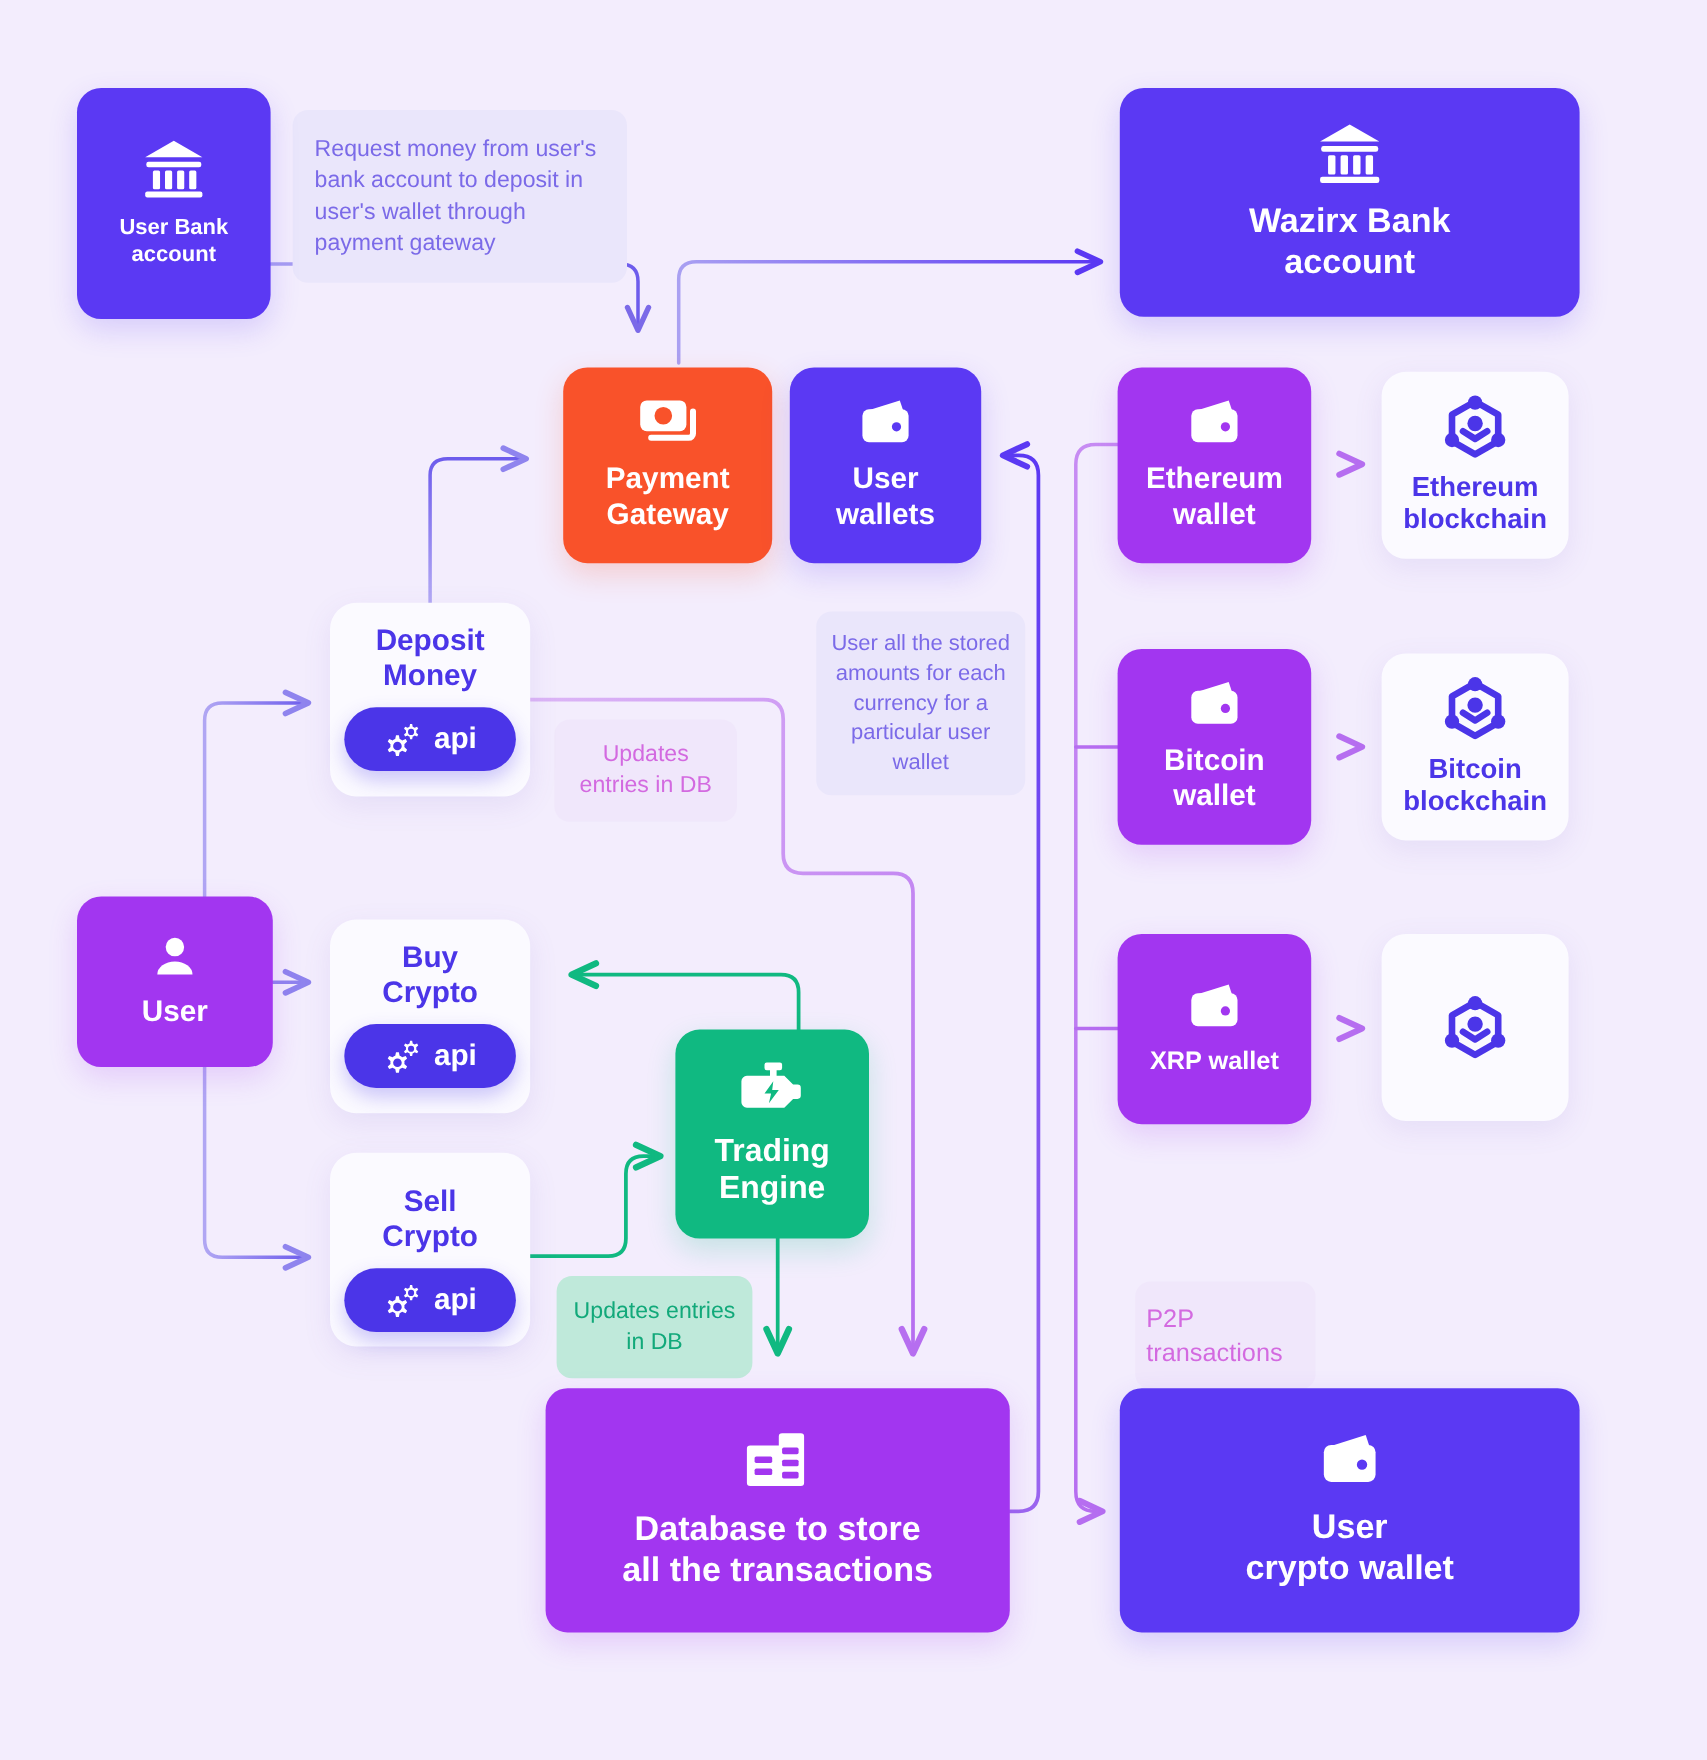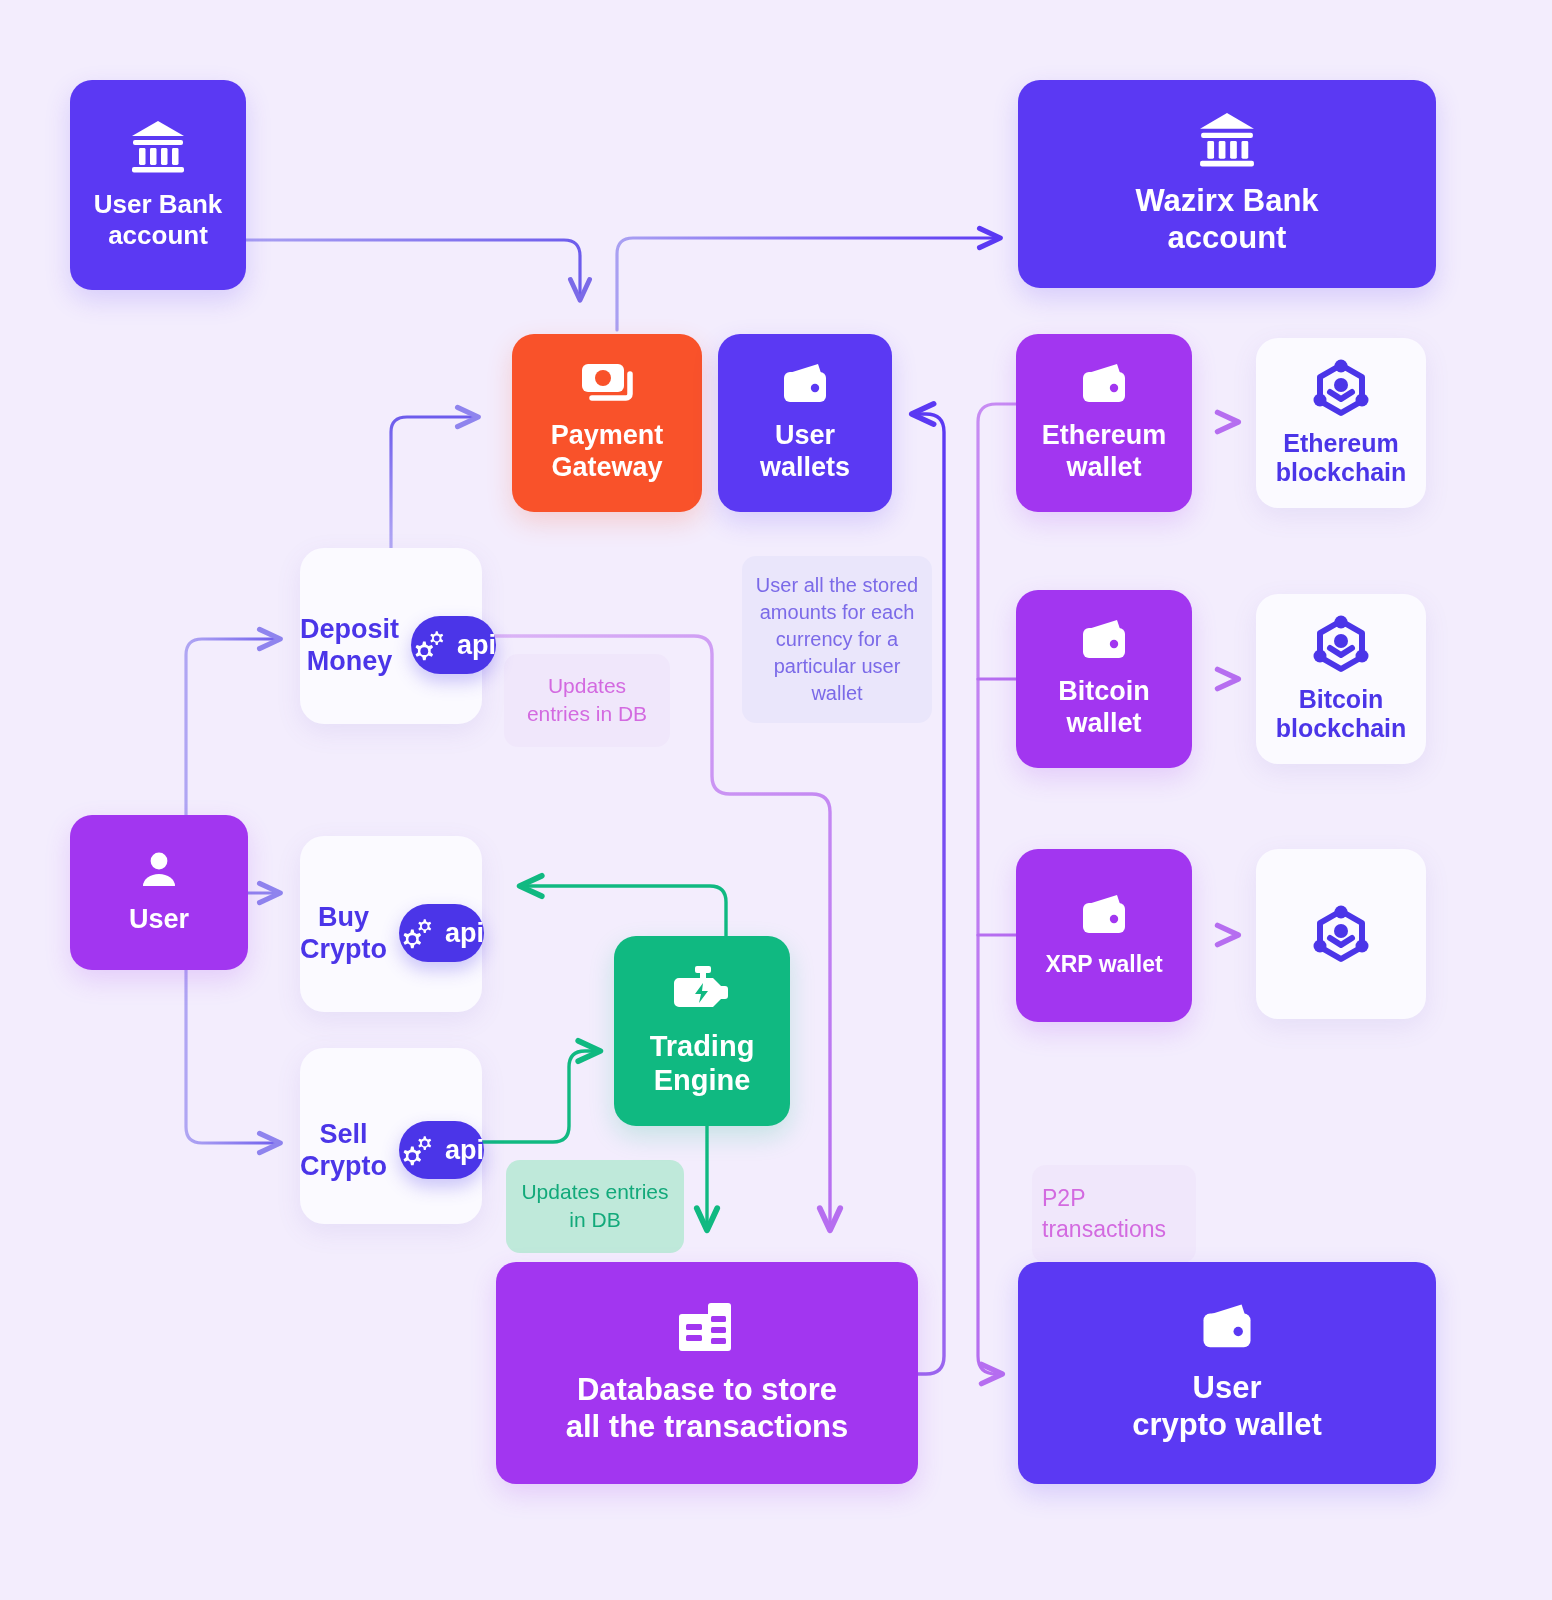--- a/index.html
+++ b/index.html
@@ -23,21 +23,21 @@
   .box-orange { background:#f9522a; color:#fff; box-shadow:0 10px 26px rgba(249,82,42,.20); }
   .box-green  { background:#10b981; color:#fff; box-shadow:0 10px 26px rgba(16,185,129,.20); }
   .box-white  { background:#fbfaff; color:#4b35e8; box-shadow:0 8px 26px rgba(120,90,200,.10); }
 
   .icon { display:block; }
   .icon svg { display:block; }
 
   
   .api-card { position:absolute; background:#fbfaff; border-radius:24px;
               box-shadow:0 8px 26px rgba(120,90,200,.10);
-              display:flex; flex-direction:row; align-items:center; }
+              display:flex; flex-direction:column; align-items:center; }
   .api-card .title { color:#4b35e8; font-weight:bold; font-size:27px; line-height:1.2; text-align:center; }
   .api-pill { background:#4b35e8; border-radius:30px; display:flex; align-items:center;
               justify-content:center; gap:10px; color:#fff;
               box-shadow:0 8px 18px rgba(75,53,232,.28); }
   .api-pill .pill-text { font-size:27px; font-weight:bold; }
 
   
   .note { position:absolute; border-radius:14px; line-height:1.35; }
   .note-lav { background:#eae6fb; color:#7b6ae8; }
   .note-pink{ background:#f0e7fb; color:#d36ae0; }
@@ -124,20 +124,21 @@
 
     <path d="M1018,404 H996 Q978,404 978,422 V1356 Q978,1374 996,1374 H1002" fill="none" stroke="url(#g-wbus)" stroke-width="3.2" stroke-linecap="round" marker-end="url(#ah-pur)"></path>
     <path d="M978,679 H1018" fill="none" stroke="#b66ef0" stroke-width="3.2" stroke-linecap="round"></path>
     <path d="M978,935 H1018" fill="none" stroke="#b66ef0" stroke-width="3.2" stroke-linecap="round"></path>
 
     <path d="M1192,422 H1238" fill="none" stroke="url(#g-chain)" stroke-width="3.2" stroke-linecap="round" marker-end="url(#ah-pur)"></path>
     <path d="M1192,679 H1238" fill="none" stroke="url(#g-chain)" stroke-width="3.2" stroke-linecap="round" marker-end="url(#ah-pur)"></path>
     <path d="M1192,935 H1238" fill="none" stroke="url(#g-chain)" stroke-width="3.2" stroke-linecap="round" marker-end="url(#ah-pur)"></path>
   </svg>
 
+  <div class="note note-lav" style="left:266px; top:100px; width:304px; padding:22px 20px; font-size:21px;">Request money from user's bank account to deposit in user's wallet through payment gateway</div>
 
   <div class="note note-pink" style="left:504px; top:654px; width:166px; padding:18px 10px; font-size:21px; text-align:center;">Updates entries in DB</div>
 
   <div class="note note-lav" style="left:742px; top:556px; width:190px; padding:16px 10px; font-size:20px; text-align:center;">User all the stored amounts for each currency for a particular user wallet</div>
 
   <div class="note note-mint" style="left:506px; top:1160px; width:178px; padding:18px 12px; font-size:21px; text-align:center;">Updates entries in DB</div>
 
   <div class="note note-pink" style="left:1032px; top:1165px; width:164px; padding:18px 10px; font-size:23px; text-align:left;">P2P transactions</div>
 
   <div class="node box-indigo" style="left:70px; top:80px; width:176px; height:210px; gap:16px;">
@@ -145,21 +146,21 @@
       <svg width="56" height="54" viewBox="0 0 56 54" fill="#fff">
         <path d="M28 2 L54 17 H2 Z"></path>
         <rect x="3" y="21" width="50" height="5" rx="2"></rect>
         <rect x="9" y="29" width="6.5" height="17" rx="1.4"></rect>
         <rect x="20" y="29" width="6.5" height="17" rx="1.4"></rect>
         <rect x="31" y="29" width="6.5" height="17" rx="1.4"></rect>
         <rect x="42" y="29" width="6.5" height="17" rx="1.4"></rect>
         <rect x="2" y="48" width="52" height="5.5" rx="2"></rect>
       </svg>
     </span>
-    <span class="label" style="font-size:26px; white-space:pre-line;">User Bank
+    <span class="label" style="font-size:20px; white-space:pre-line;">User Bank
 account</span>
   </div>
 
   <div class="node box-indigo" style="left:1018px; top:80px; width:418px; height:208px; gap:16px;">
     <span class="icon">
       <svg width="58" height="56" viewBox="0 0 56 54" fill="#fff">
         <path d="M28 2 L54 17 H2 Z"></path>
         <rect x="3" y="21" width="50" height="5" rx="2"></rect>
         <rect x="9" y="29" width="6.5" height="17" rx="1.4"></rect>
         <rect x="20" y="29" width="6.5" height="17" rx="1.4"></rect>

